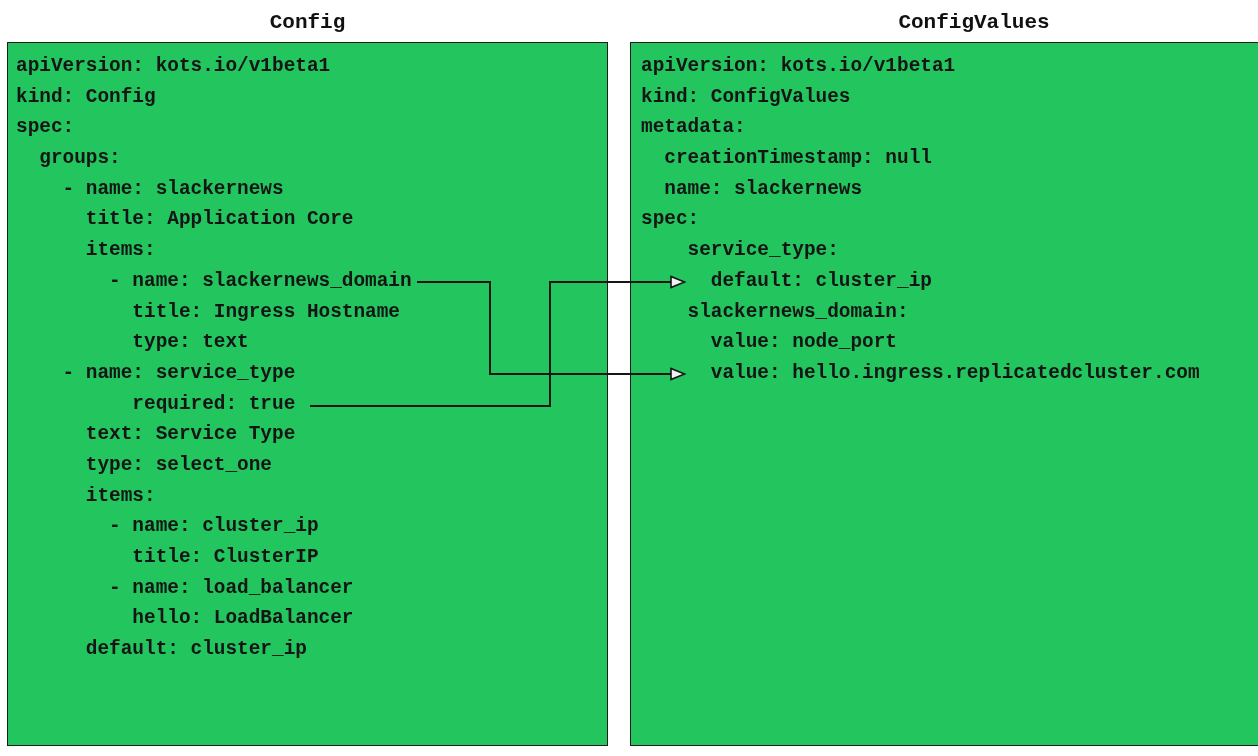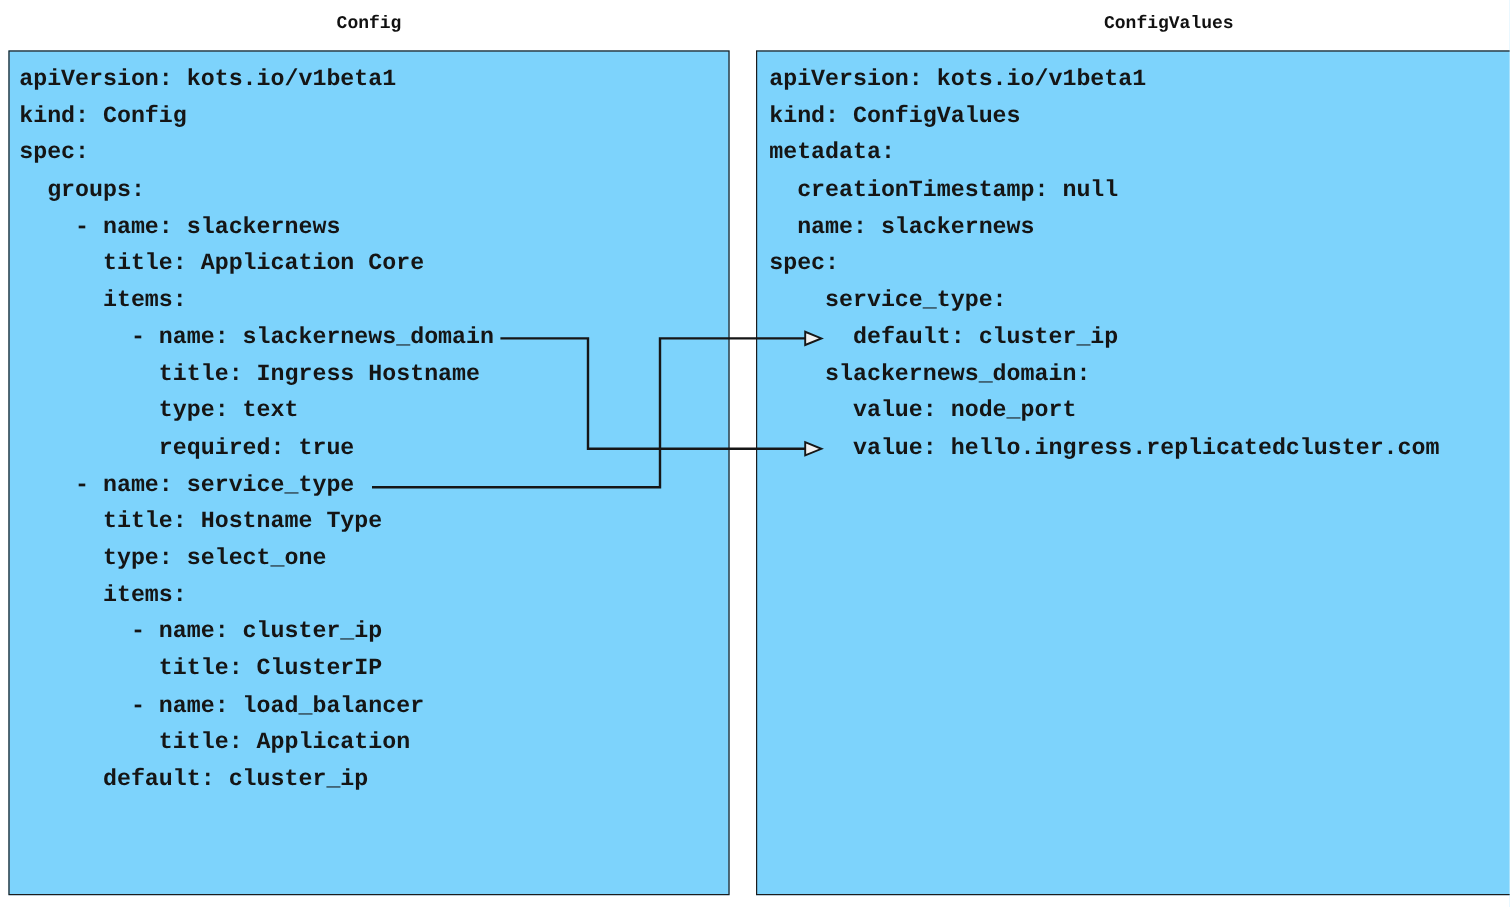--- a/index.html
+++ b/index.html
@@ -21,33 +21,33 @@
     height: 756px;
   }
   #panel-config { left: 7px; width: 601px; }
   #panel-configvalues { left: 630px; width: 688px; }
   .panel-title {
     position: absolute;
     top: 11px;
     left: 0;
     right: 0;
     text-align: center;
-    font-size: 15px;
+    font-size: 21px;
     font-weight: bold;
     letter-spacing: 0;
     color: #111111;
   }
   .yaml-box {
     position: absolute;
     top: 42px;
     left: 0;
     right: 0;
     height: 704px;
     box-sizing: border-box;
-    background: #7dd3fc;
+    background: #22c55e;
     border: 1.5px solid #1c1c1c;
     padding: 8px 0 0 8px;
     overflow: hidden;
   }
   #panel-configvalues .yaml-box { padding-left: 10px; }
   .code-line {
     white-space: pre;
     font-size: 19.4px;
     font-weight: bold;
     line-height: 30.7px;
@@ -83,29 +83,29 @@
       <div class="code-line">apiVersion: kots.io/v1beta1</div>
       <div class="code-line">kind: Config</div>
       <div class="code-line">spec:</div>
       <div class="code-line">  groups:</div>
       <div class="code-line">    - name: slackernews</div>
       <div class="code-line">      title: Application Core</div>
       <div class="code-line">      items:</div>
       <div class="code-line">        - name: slackernews_domain</div>
       <div class="code-line">          title: Ingress Hostname</div>
       <div class="code-line">          type: text</div>
+      <div class="code-line">    - name: service_type</div>
       <div class="code-line">          required: true</div>
-      <div class="code-line">    - name: service_type</div>
-      <div class="code-line">      title: Hostname Type</div>
+      <div class="code-line">      text: Service Type</div>
       <div class="code-line">      type: select_one</div>
       <div class="code-line">      items:</div>
       <div class="code-line">        - name: cluster_ip</div>
       <div class="code-line">          title: ClusterIP</div>
       <div class="code-line">        - name: load_balancer</div>
-      <div class="code-line">          title: Application</div>
+      <div class="code-line">          hello: LoadBalancer</div>
       <div class="code-line">      default: cluster_ip</div>
     </div>
 </section>
 
 <section class="panel" id="panel-configvalues">
   <div class="panel-title">ConfigValues</div>
   <div class="yaml-box">
       <div class="code-line">apiVersion: kots.io/v1beta1</div>
       <div class="code-line">kind: ConfigValues</div>
       <div class="code-line">metadata:</div>

